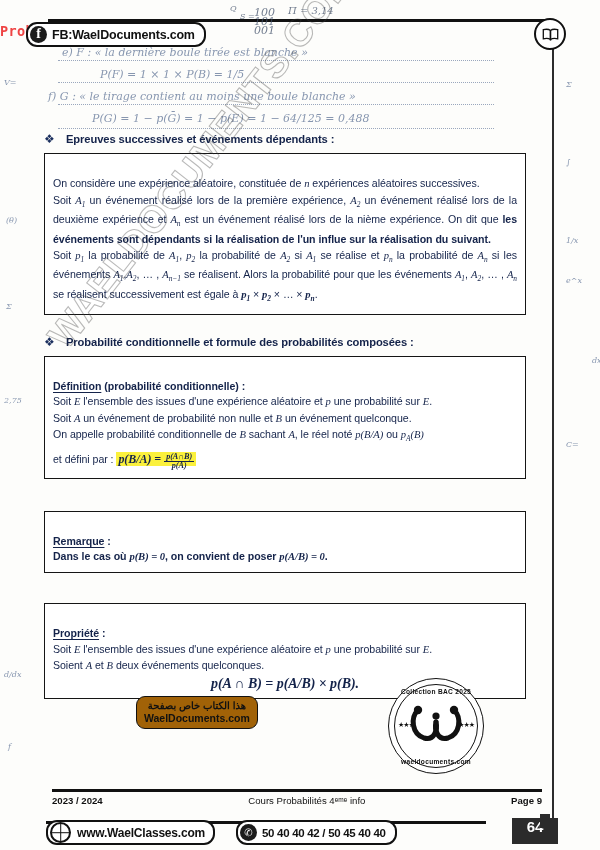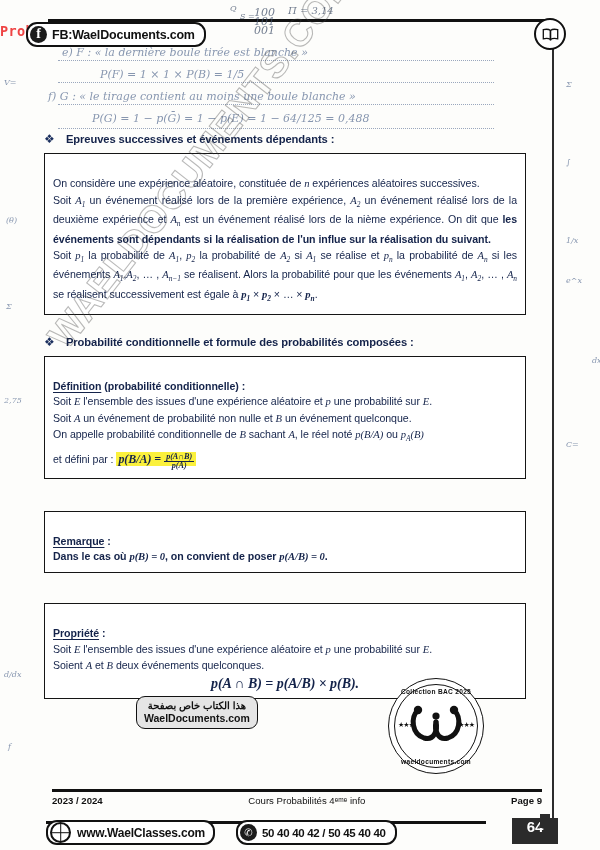--- a/index.html
+++ b/index.html
@@ -139,21 +139,21 @@
     color:transparent;
     -webkit-text-stroke:1.1px rgba(60,60,60,.36);
     white-space:nowrap;
     pointer-events:none;
     z-index:5;
   }
   
   .ar-stamp{
     position:absolute;left:136px;top:696px;
     border:1.8px solid #111;border-radius:9px;
-    background:#e5e5e5;padding:2px 7px 3px 7px;
+    background:#a16207;padding:2px 7px 3px 7px;
     text-align:center;z-index:6;
   }
   .ar-stamp .ar{font-size:10px;color:#111;direction:rtl;line-height:13px;font-weight:bold;}
   .ar-stamp .lat{font-size:10.5px;color:#111;font-weight:bold;line-height:13px;}
   .round-stamp{
     position:absolute;left:388px;top:678px;
     width:94px;height:94px;border-radius:50%;
     border:1.6px solid #111;background:#fff;z-index:6;
   }
   .round-stamp .inner{

